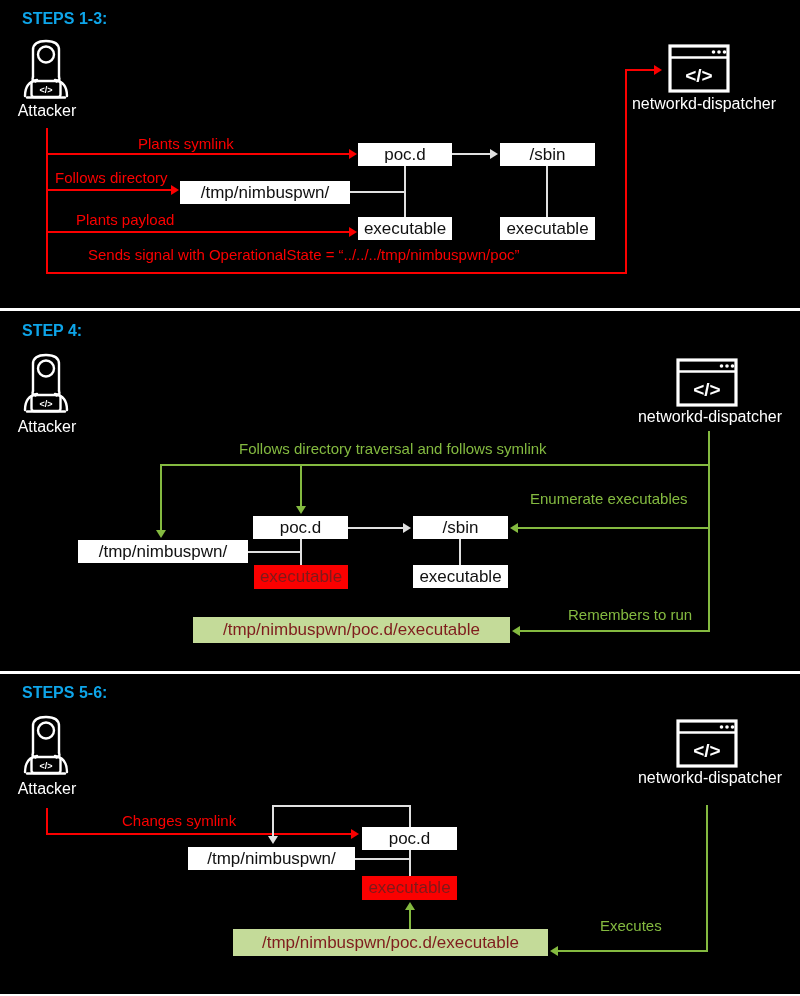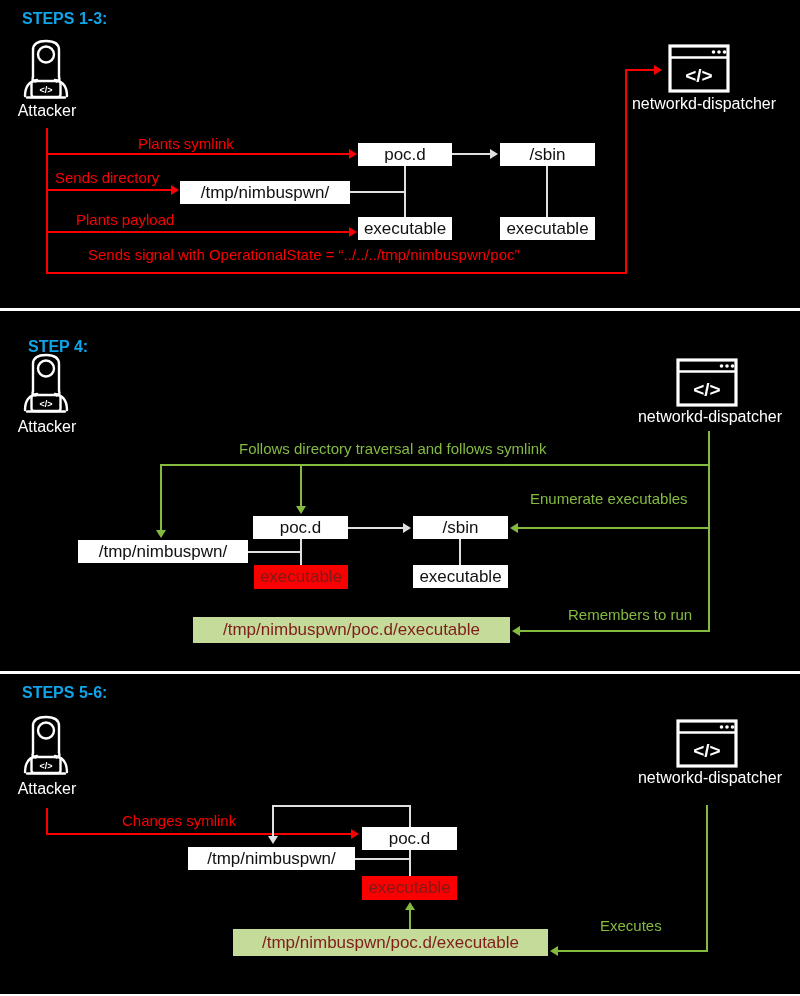--- a/index.html
+++ b/index.html
@@ -81,21 +81,21 @@
 
     <div class="lbl red-t" style="left:138px;top:135px;">Plants symlink</div>
     <div class="ln c-red-bg" style="left:46px;top:153px;width:303px;height:2px;"></div>
     <div class="ah ah-r red" style="left:349px;top:149px;"></div>
 
     <div class="box" style="left:358px;top:143px;width:94px;height:23px;">poc.d</div>
     <div class="ln c-white-bg" style="left:452px;top:153px;width:39px;height:2px;"></div>
     <div class="ah ah-r white" style="left:490px;top:149px;"></div>
     <div class="box" style="left:500px;top:143px;width:95px;height:23px;">/sbin</div>
 
-    <div class="lbl red-t" style="left:55px;top:169px;">Sends directory</div>
+    <div class="lbl red-t" style="left:55px;top:169px;">Follows directory</div>
     <div class="ln c-red-bg" style="left:46px;top:189px;width:126px;height:2px;"></div>
     <div class="ah ah-r red" style="left:171px;top:185px;"></div>
     <div class="box" style="left:180px;top:181px;width:170px;height:23px;">/tmp/nimbuspwn/</div>
 
     <div class="lbl red-t" style="left:76px;top:211px;">Plants payload</div>
     <div class="ln c-red-bg" style="left:46px;top:231px;width:303px;height:2px;"></div>
     <div class="ah ah-r red" style="left:349px;top:227px;"></div>
 
     <div class="box" style="left:358px;top:217px;width:94px;height:23px;">executable</div>
     <div class="box" style="left:500px;top:217px;width:95px;height:23px;">executable</div>
@@ -106,21 +106,21 @@
     <div class="lbl red-t" style="left:88px;top:246px;">Sends signal with OperationalState = “../../../tmp/nimbuspwn/poc”</div>
     <div class="ln c-red-bg" style="left:46px;top:272px;width:581px;height:2px;"></div>
     <div class="ln c-red-bg" style="left:625px;top:69px;width:2px;height:205px;"></div>
     <div class="ln c-red-bg" style="left:625px;top:69px;width:30px;height:2px;"></div>
     <div class="ah ah-r red" style="left:654px;top:65px;"></div>
   </div>
 
   <div class="ln c-div-bg" style="left:0;top:308px;width:800px;height:3px;"></div>
 
   <div>
-    <div class="lbl title" style="left:28px;top:322px;margin-top:16px;">STEP 4:</div>
+    <div class="lbl title" style="left:22px;top:322px;">STEP 4:</div>
 
     <svg class="abs" style="left:18px;top:350px;" width="56" height="66" viewBox="0 0 56 66">
         <use href="#attacker-def"></use>
       </svg>
     <div class="lbl iconlabel" style="left:8px;top:418px;width:78px;font-size:16px;">Attacker</div>
 
     <svg class="abs" style="left:676px;top:358px;" width="62" height="49" viewBox="0 0 62 49">
         <use href="#dispatcher-def"></use>
       </svg>
     <div class="lbl iconlabel" style="left:634px;top:408px;width:152px;">networkd-dispatcher</div>

